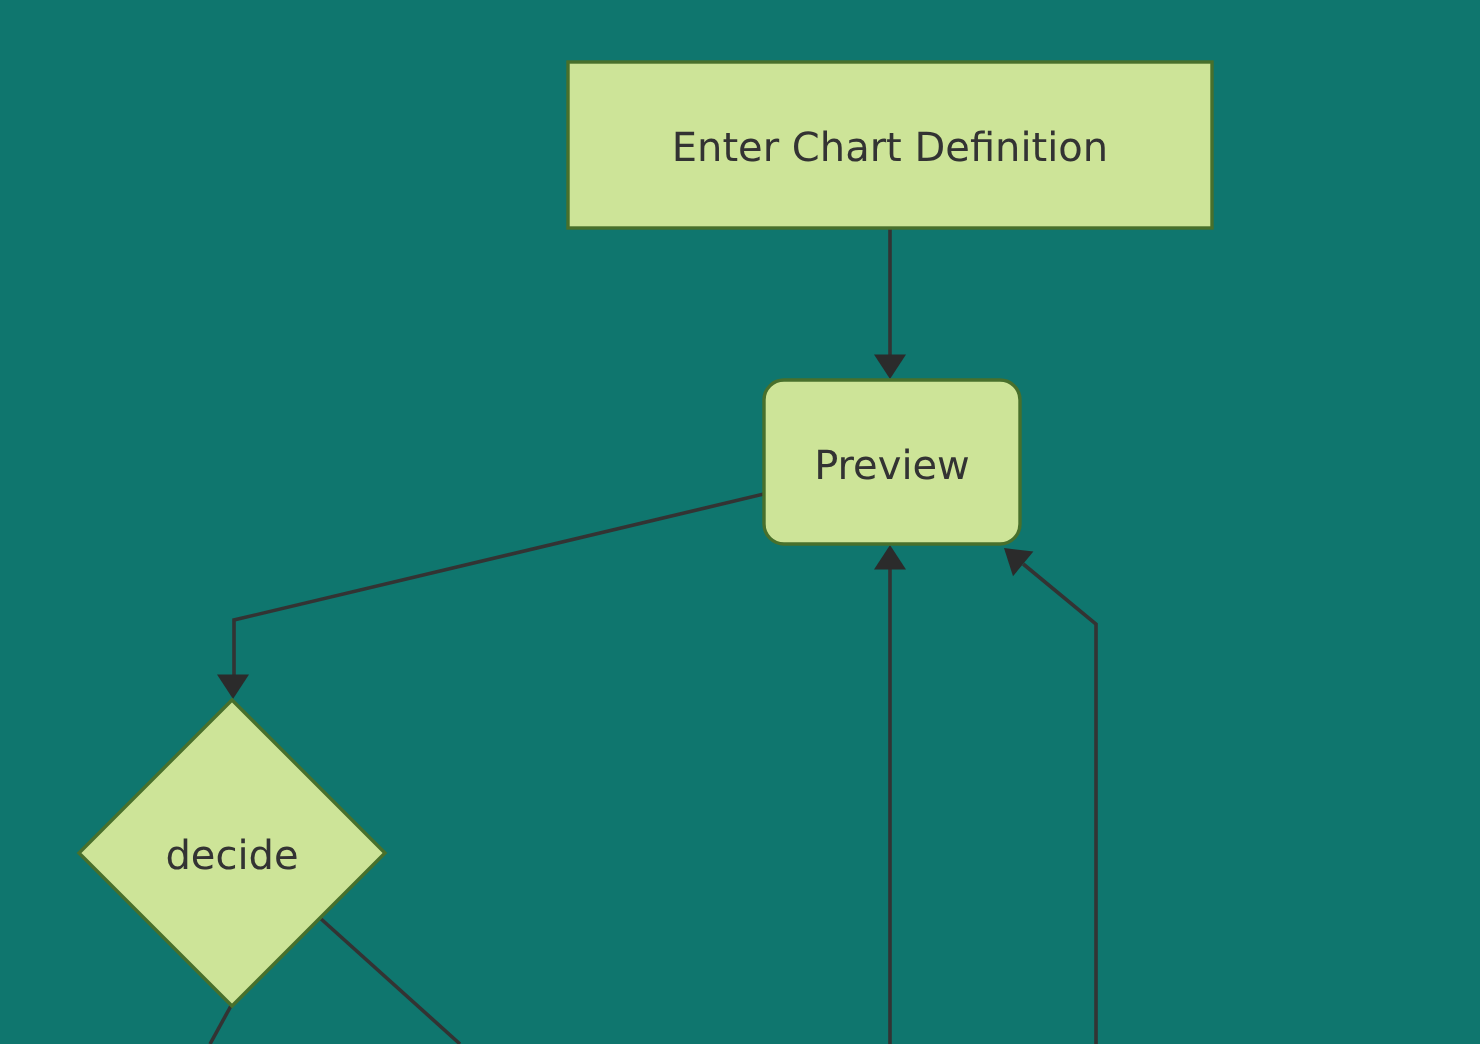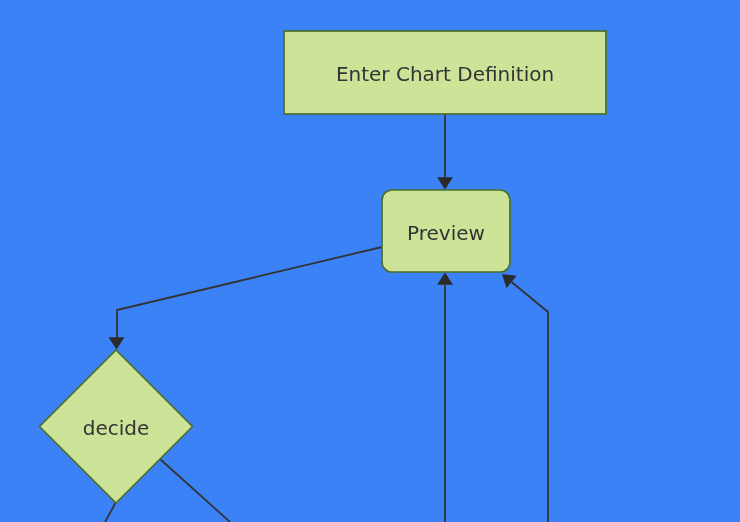--- a/index.html
+++ b/index.html
@@ -4,21 +4,21 @@
 <style>
   html, body {
     margin: 0;
     padding: 0;
     background: #ffffff;
   }
   .canvas {
     position: relative;
     width: 740px;
     height: 522px;
-    background: #3b82f6;
+    background: #0f766e;
     overflow: hidden;
   }
   .edge {
     stroke: #333333;
     stroke-width: 1.8;
     fill: none;
   }
   .arrowhead {
     fill: #2b2b2b;
     stroke: none;

